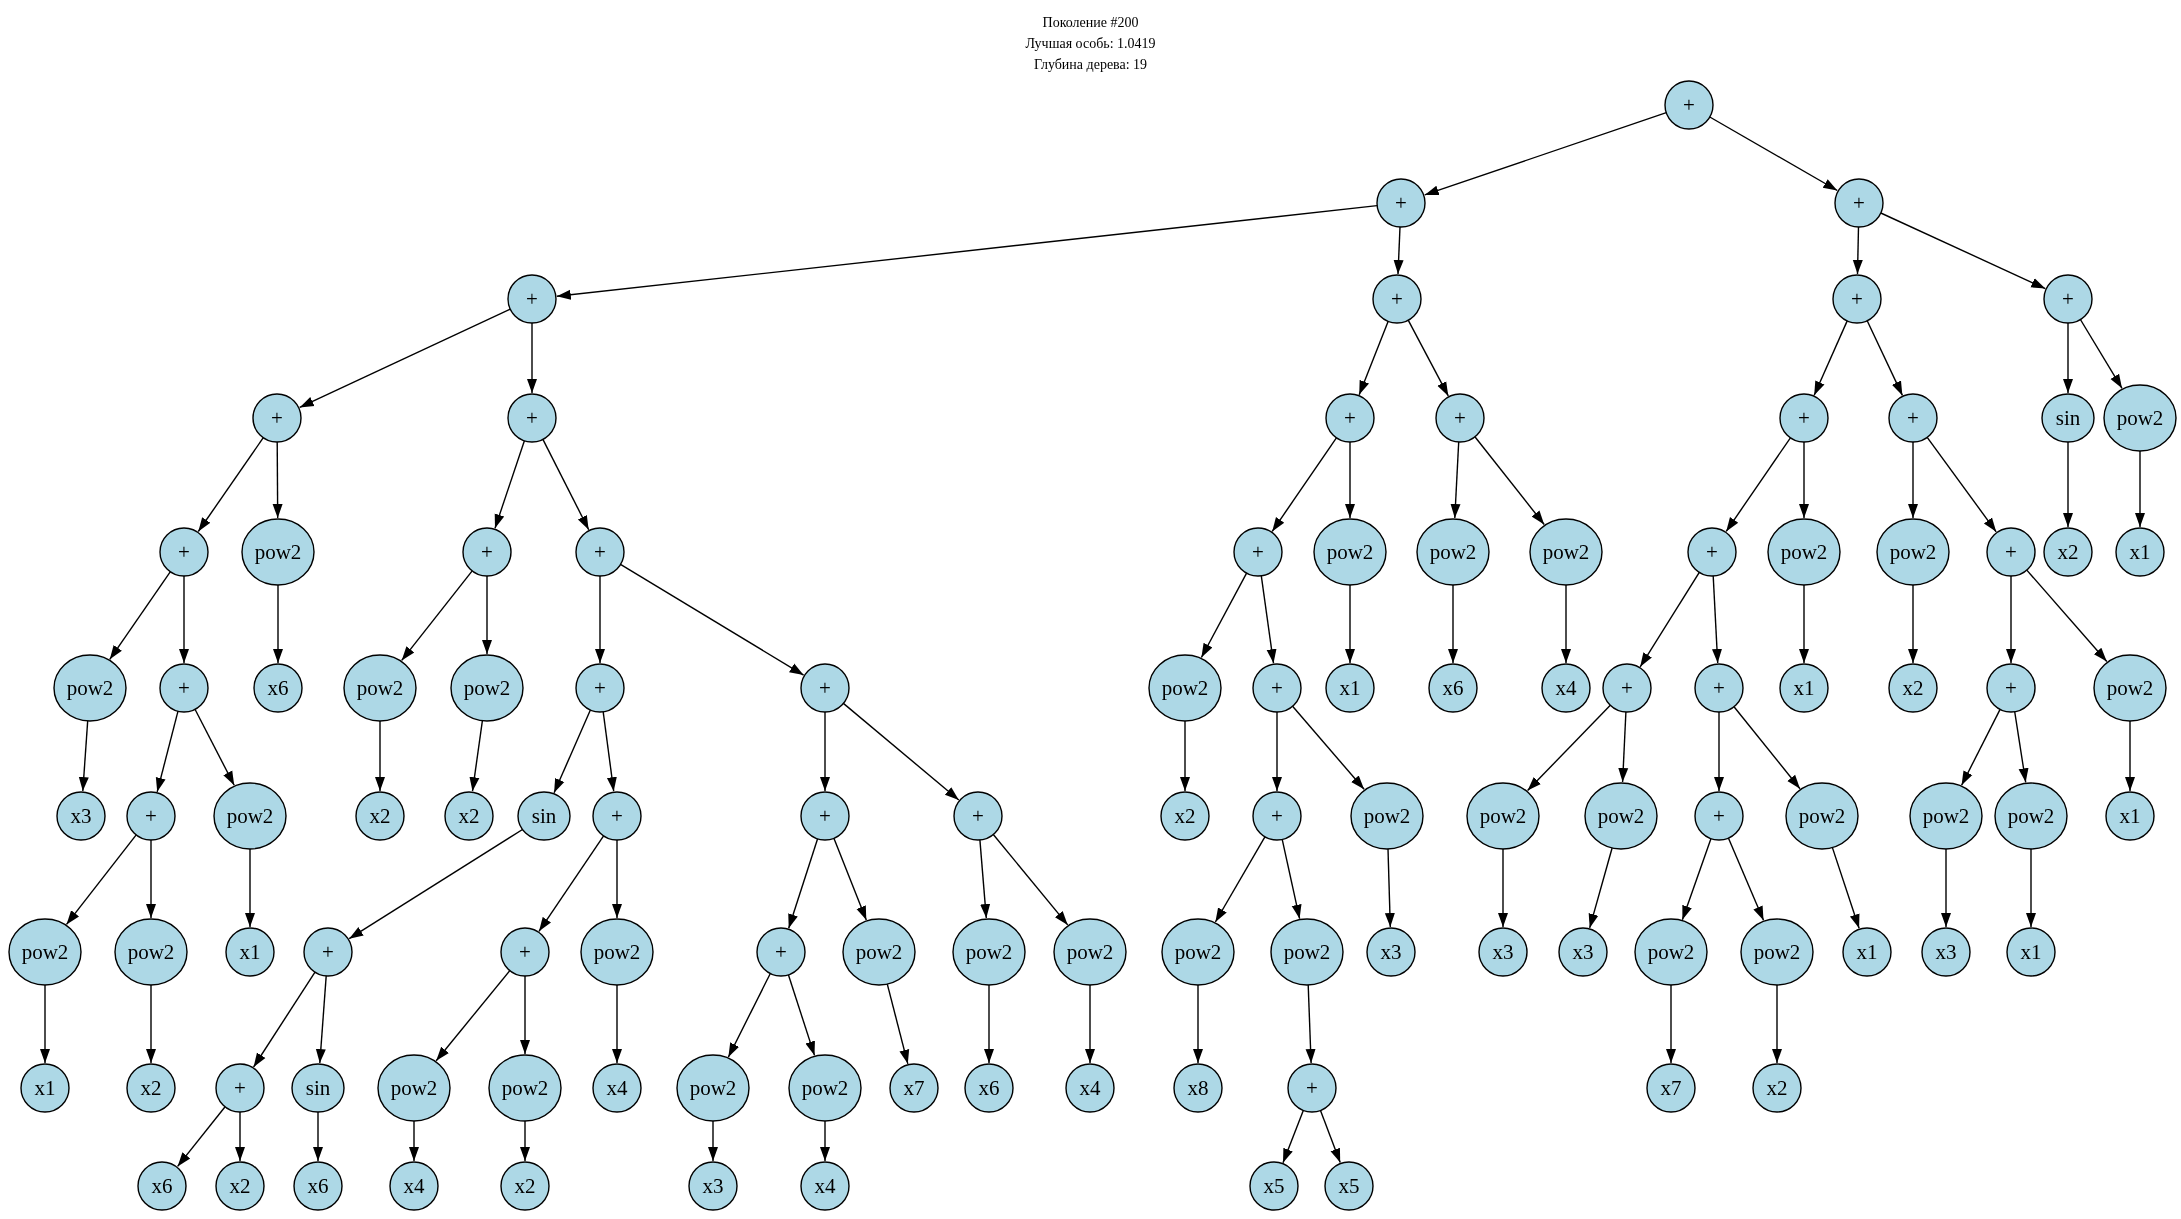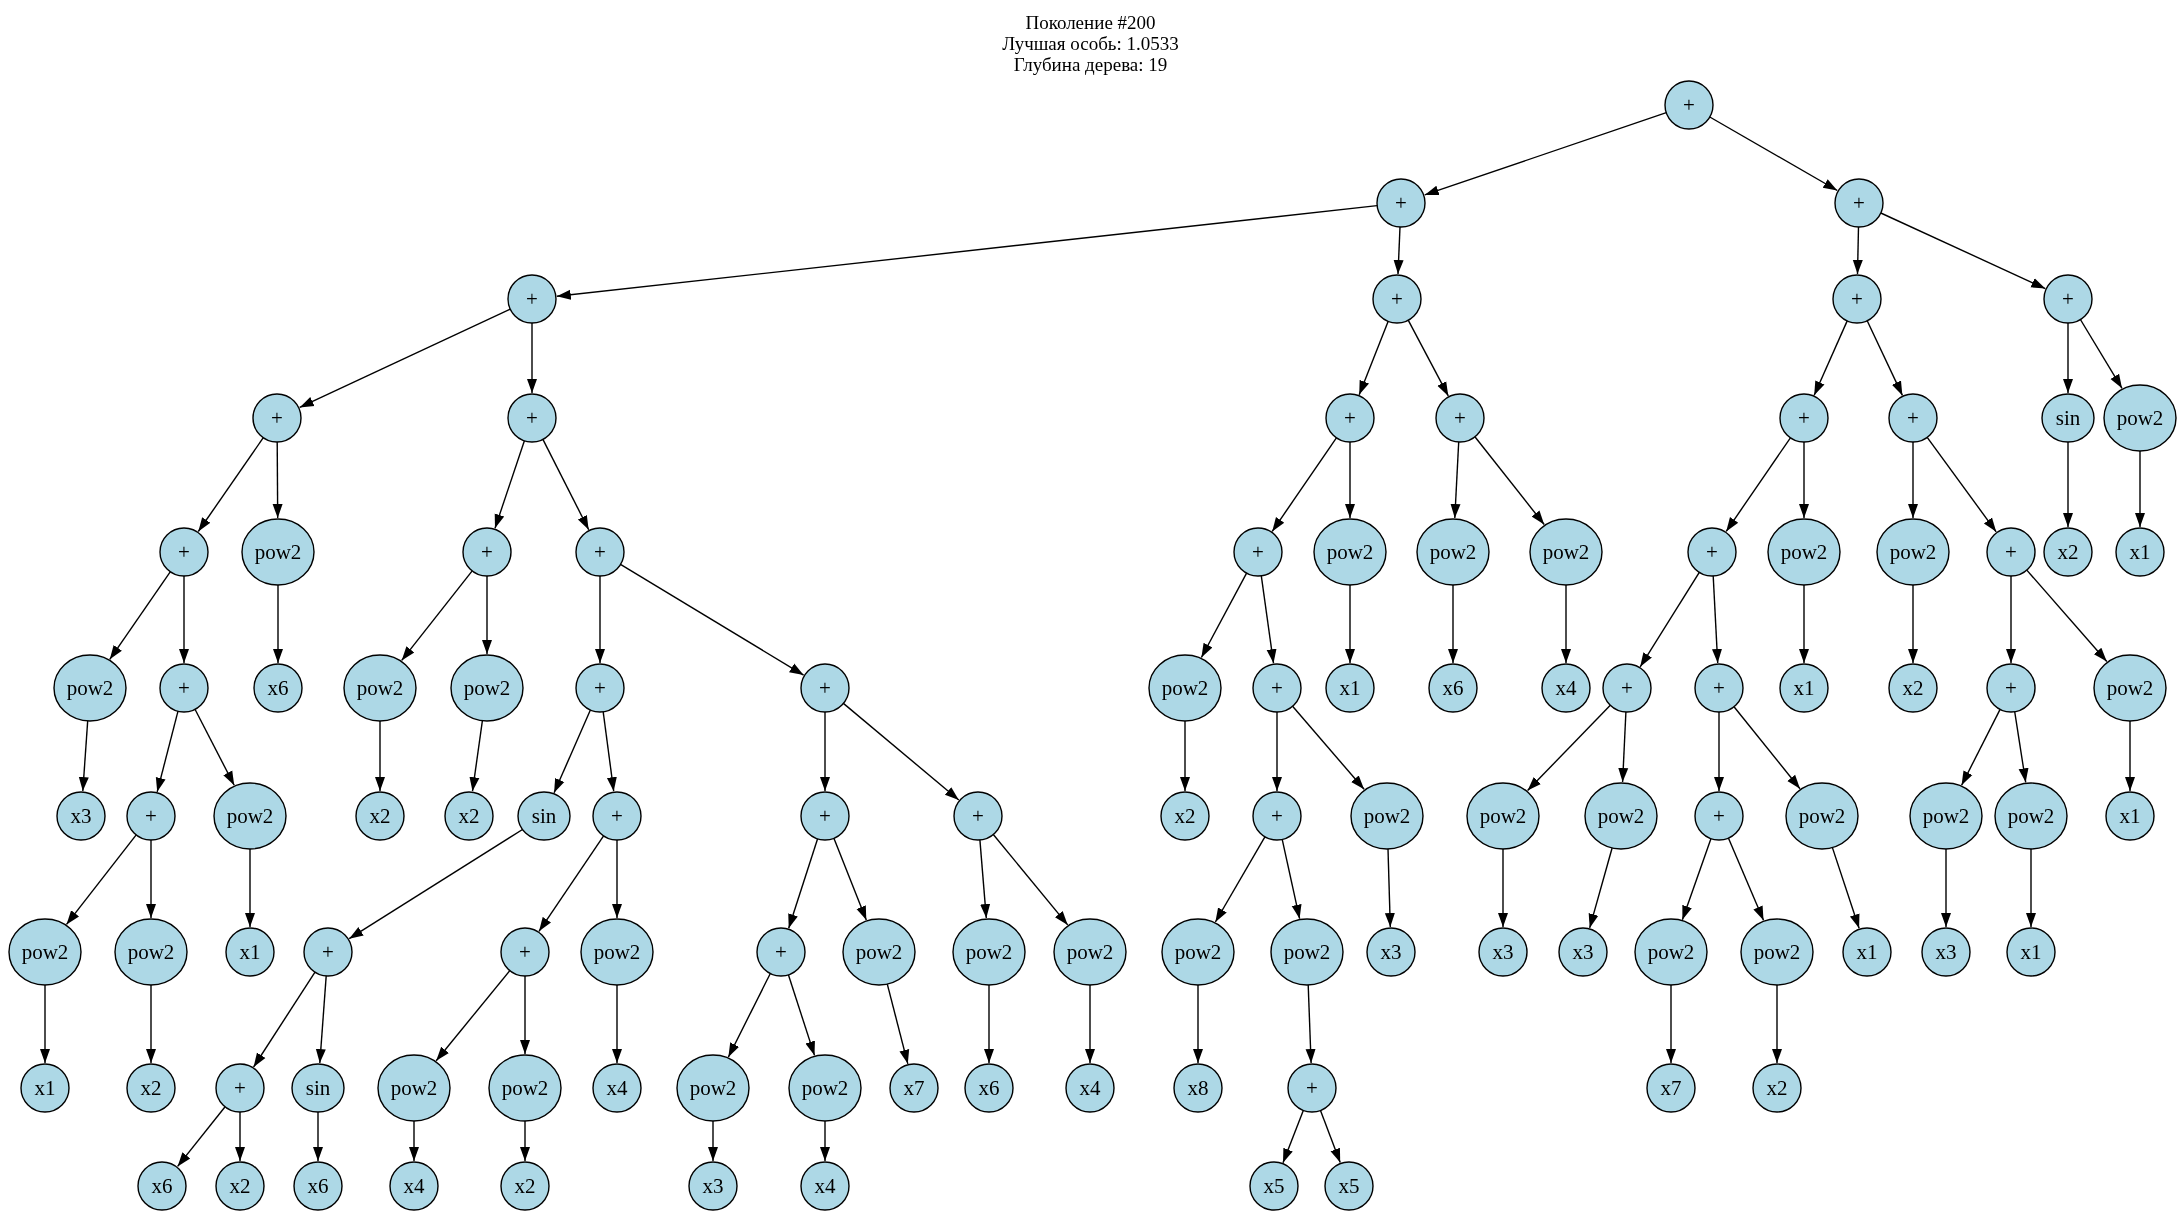--- a/index.html
+++ b/index.html
@@ -11,21 +11,21 @@
     position: relative;
     overflow: hidden;
     font-family: "Liberation Serif", serif;
   }
   .graph-title {
     position: absolute;
     top: 12px;
     left: 0;
     width: 100%;
     text-align: center;
-    font-size: 19px;
+    font-size: 14px;
     line-height: 21px;
     color: #000000;
     z-index: 2;
   }
   #tree-svg {
     position: absolute;
     top: 0;
     left: 0;
     z-index: 1;
   }
@@ -33,21 +33,21 @@
     font-family: "Liberation Serif", serif;
     font-size: 21px;
     fill: #000000;
   }
 </style>
 </head>
 <body>
 
 <div class="graph-title">
   <div>Поколение #200</div>
-  <div>Лучшая особь: 1.0533</div>
+  <div>Лучшая особь: 1.0419</div>
   <div>Глубина дерева: 19</div>
 </div>
 
 <svg id="tree-svg" width="2181" height="1219" viewBox="0 0 2181 1219">
   <defs>
     <marker id="arrowhead" markerUnits="userSpaceOnUse" markerWidth="15" markerHeight="12" refX="14" refY="6" orient="auto">
       <path d="M0,1 L14,6 L0,11 z" fill="#000000"></path>
     </marker>
   </defs>
   <g id="edge-layer">

